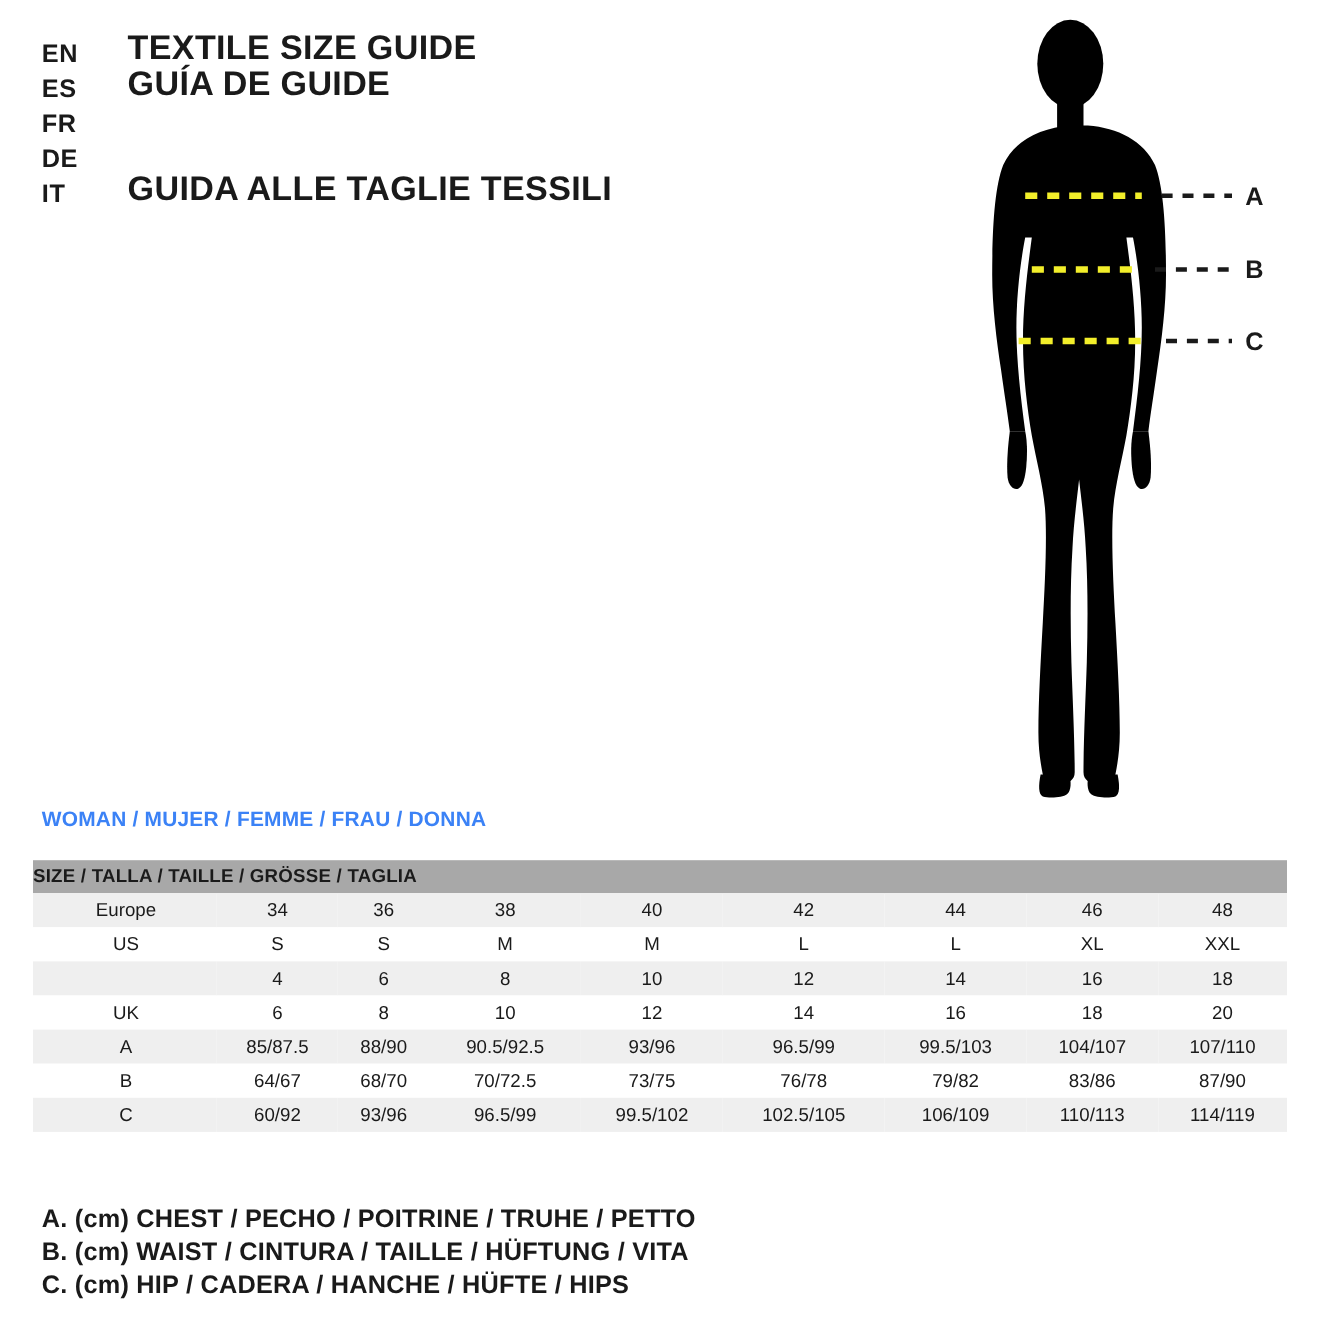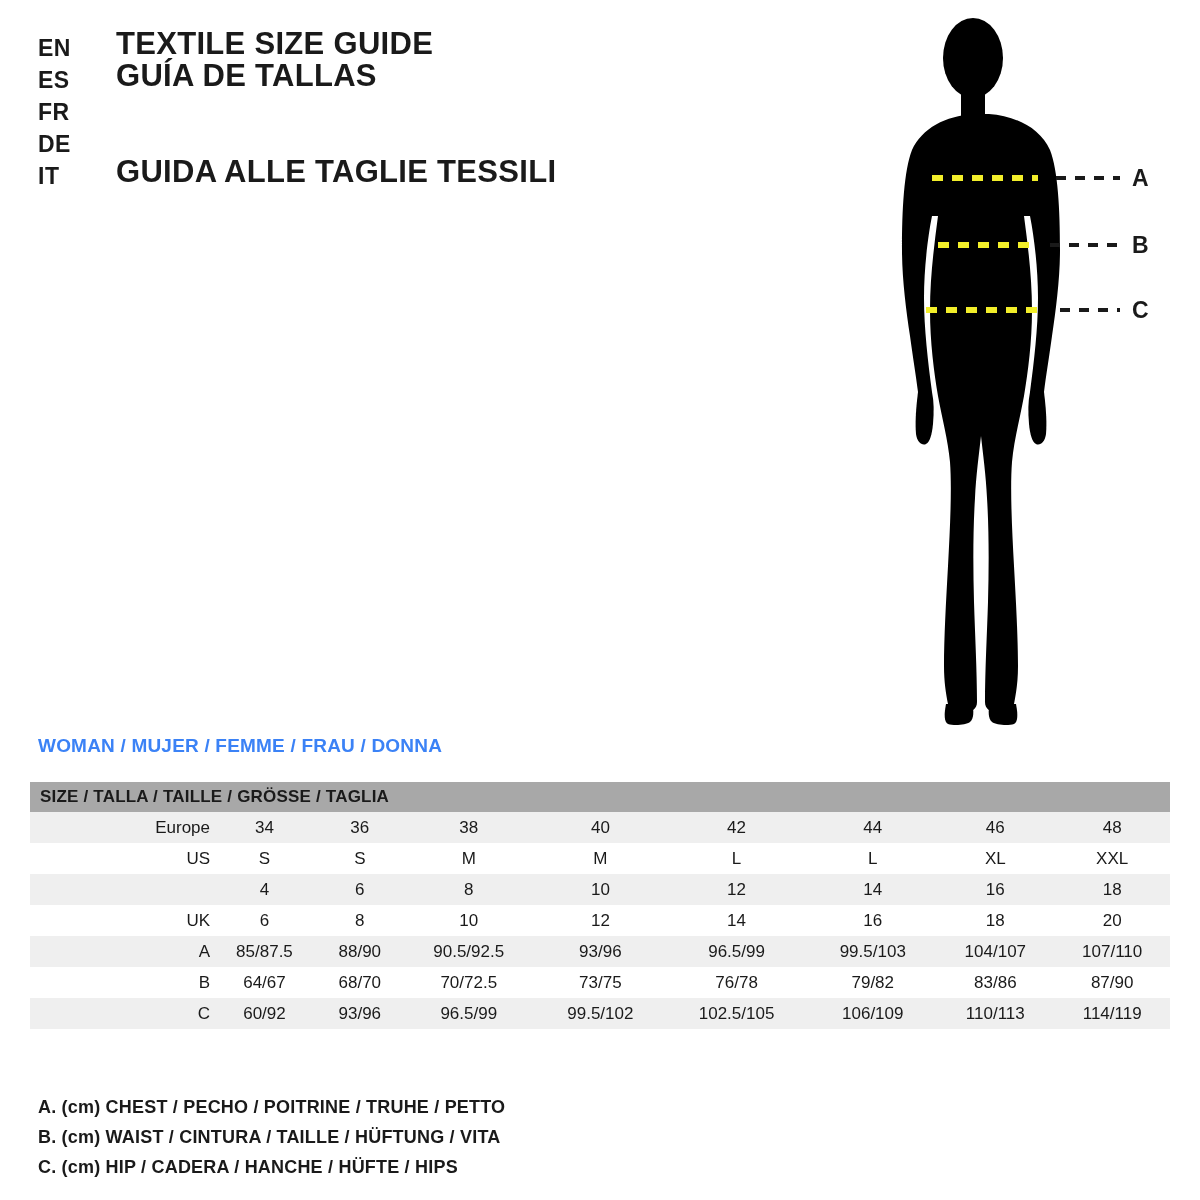--- a/index.html
+++ b/index.html
@@ -87,60 +87,60 @@
   .size-table td {
     padding: 0;
     height: 31px;
     text-align: center;
     font-weight: normal;
     vertical-align: middle;
   }
   .size-table thead th {
     background: #a8a8a8;
     text-align: left;
-    padding-left: 10px;
+    padding-left: 0;
     font-weight: bold;
     font-size: 17px;
     letter-spacing: 0.2px;
     height: 30px;
   }
   .size-table td.rowhead {
-    text-align: right;
-    padding-left: 15px;
+    text-align: center;
+    padding-left: 2px;
     width: 165px;
   }
   .size-table tbody tr:nth-child(odd) { background: #efefef; }
   .size-table tbody tr:nth-child(even) { background: #ffffff; }
 
   
   .footnotes {
     position: absolute;
     left: 38px;
     top: 1092px;
   }
   .footnote {
-    font-size: 18px;
+    font-size: 23px;
     font-weight: bold;
     letter-spacing: 0.2px;
     color: #1a1a1a;
     line-height: 30px;
     white-space: nowrap;
   }
 </style>
 </head>
 <body>
 
 <div class="title-block">
   <div class="title-row">
     <div class="title-lang">EN</div>
     <div class="title-text">TEXTILE SIZE GUIDE</div>
   </div>
   <div class="title-row">
     <div class="title-lang">ES</div>
-    <div class="title-text">GUÍA DE TALLAS</div>
+    <div class="title-text">GUÍA DE GUIDE</div>
   </div>
   <div class="title-row">
     <div class="title-lang">FR</div>
   </div>
   <div class="title-row">
     <div class="title-lang">DE</div>
   </div>
   <div class="title-row">
     <div class="title-lang">IT</div>
     <div class="title-text">GUIDA ALLE TAGLIE TESSILI</div>

